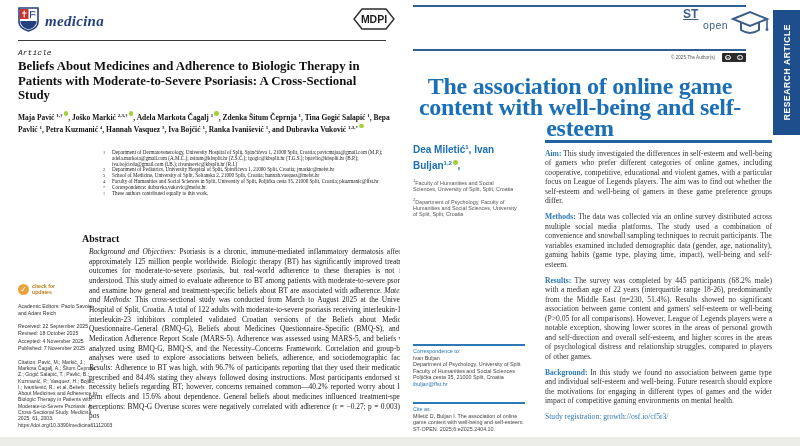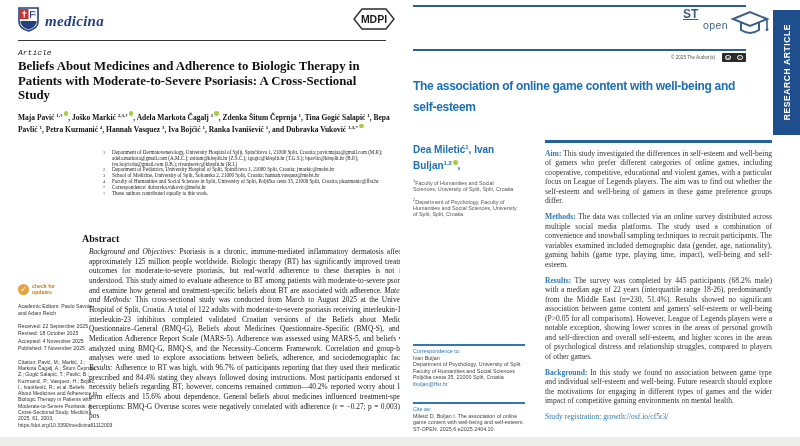--- a/index.html
+++ b/index.html
@@ -39,21 +39,21 @@
   .lp-abstract .it { font-style:italic; }
 
   
   .rp-rule { position:absolute; left:13px; width:333px; height:2px; background:#2e5f8e; }
   .rp-logo { position:absolute; left:283px; top:9px; display:flex; gap:2px; align-items:flex-start; color:#3a5f86; font-family:"Liberation Sans", sans-serif; }
   .rp-logo .st { font-size:12px; font-weight:bold; line-height:11px;text-decoration:underline; }
   .rp-logo .open { font-size:10.5px; line-height:10px; letter-spacing:.4px;margin-left:20px; }
   .rp-copyright { position:absolute; left:225px; top:55px; width:90px; text-align:right; font-family:"Liberation Sans", sans-serif; font-size:4.6px; color:#555; }
   .rp-cc { position:absolute; left:322px; top:53px; width:24px; height:9px; background:#2b2b2b; border-radius:1px; display:flex; align-items:center; justify-content:space-around; }
   .rp-cc span { width:5.5px; height:5.5px; border:0.8px solid #fff; border-radius:50%; color:#fff; font-size:3.6px; line-height:4.5px; text-align:center; font-family:"Liberation Sans", sans-serif; }
-  .rp-title { position:absolute; left:13px; top:76px; width:334px; font-family:Liberation Sans, sans-serif; font-weight:bold; font-size:12px; line-height:21px; letter-spacing:-0.3px; color:#1a6fb5; }
+  .rp-title { position:absolute; left:13px; top:76px; width:334px; font-family:Liberation Serif, serif; font-weight:bold; font-size:24px; line-height:21px; letter-spacing:-0.3px; color:#1a6fb5;text-align:center; }
   .rp-left-col { position:absolute; left:13px; top:141px; width:118px; font-family:"Liberation Sans", sans-serif; }
   .rp-authors { font-size:10px; font-weight:bold; line-height:12.5px; color:#1a6fb5; width:104px; }
   .rp-authors sup { font-size:6px; }
   .rp-affil { margin-top:5px; font-size:5.4px; line-height:6.3px; color:#555; width:104px; }
   .rp-affil sup { font-size:4px; }
   .rp-corr { position:absolute; left:13px; top:344px; width:116px; font-family:"Liberation Sans", sans-serif; font-size:5.4px; line-height:6.4px; color:#444; }
   .rp-blue-rule { width:112px; height:1.5px; background:#2e78b5; margin-bottom:2.5px; }
   .rp-label { color:#2e78b5; margin-bottom:.5px; }
   .rp-link { color:#2e78b5; }
   .rp-cite { position:absolute; left:13px; top:402px; width:116px; font-family:"Liberation Sans", sans-serif; font-size:5.4px; line-height:6.4px; color:#444; }

